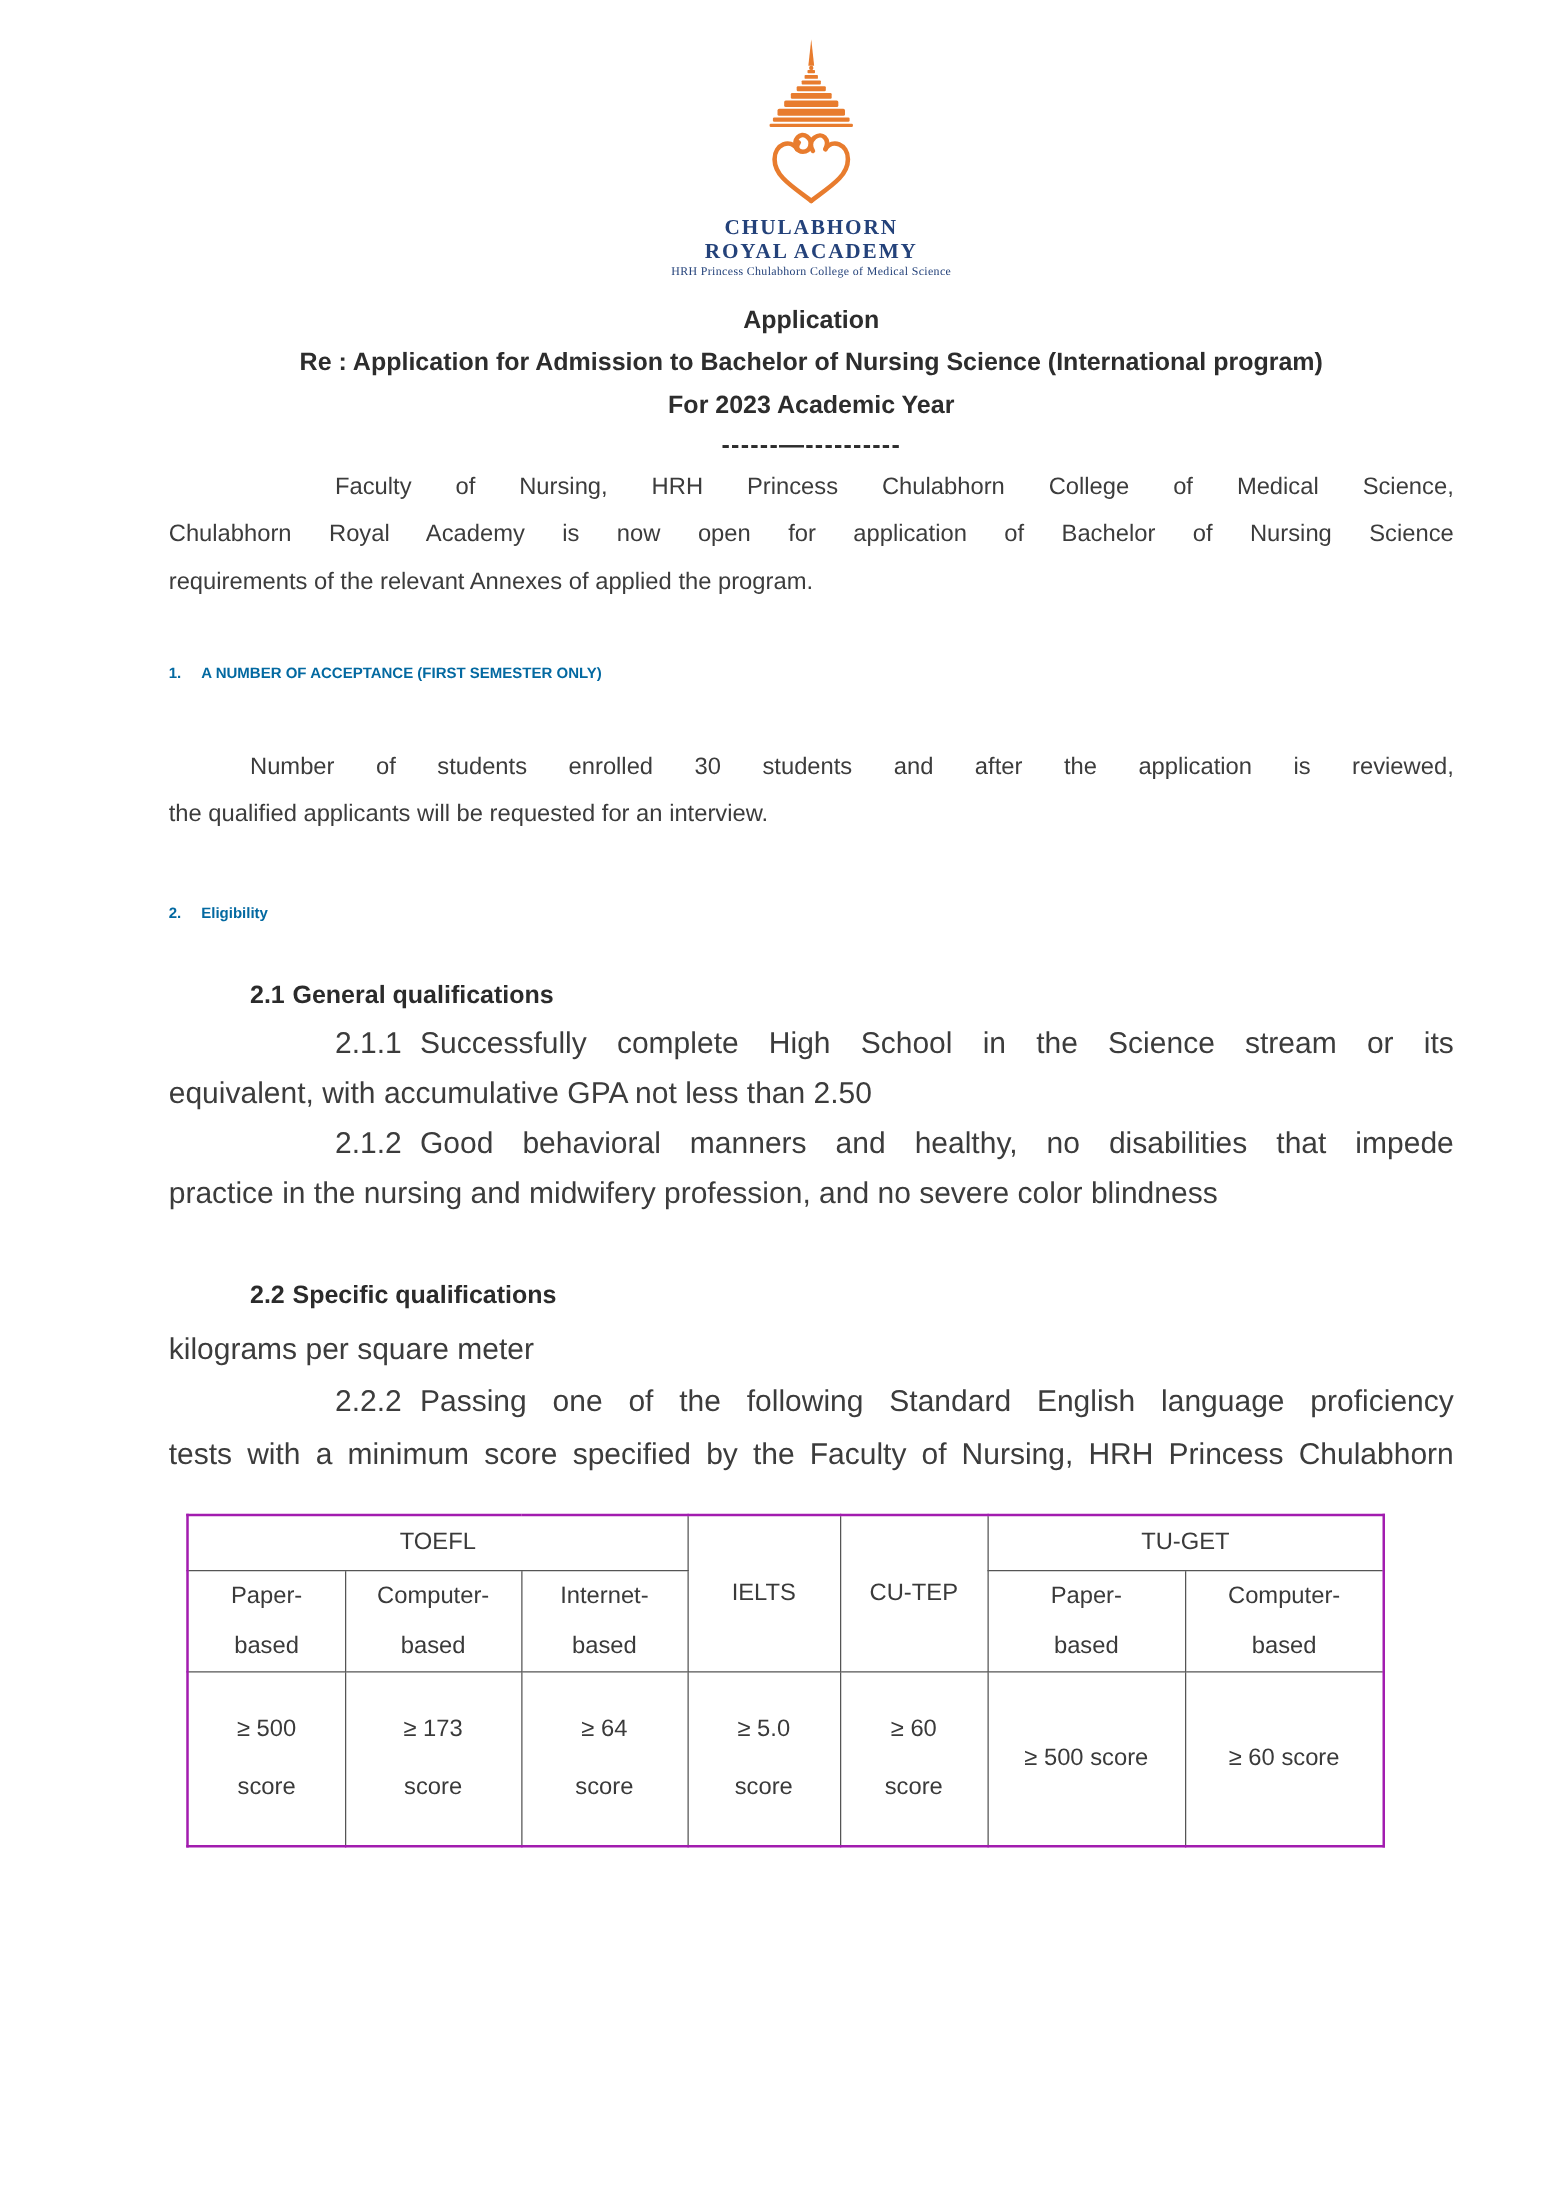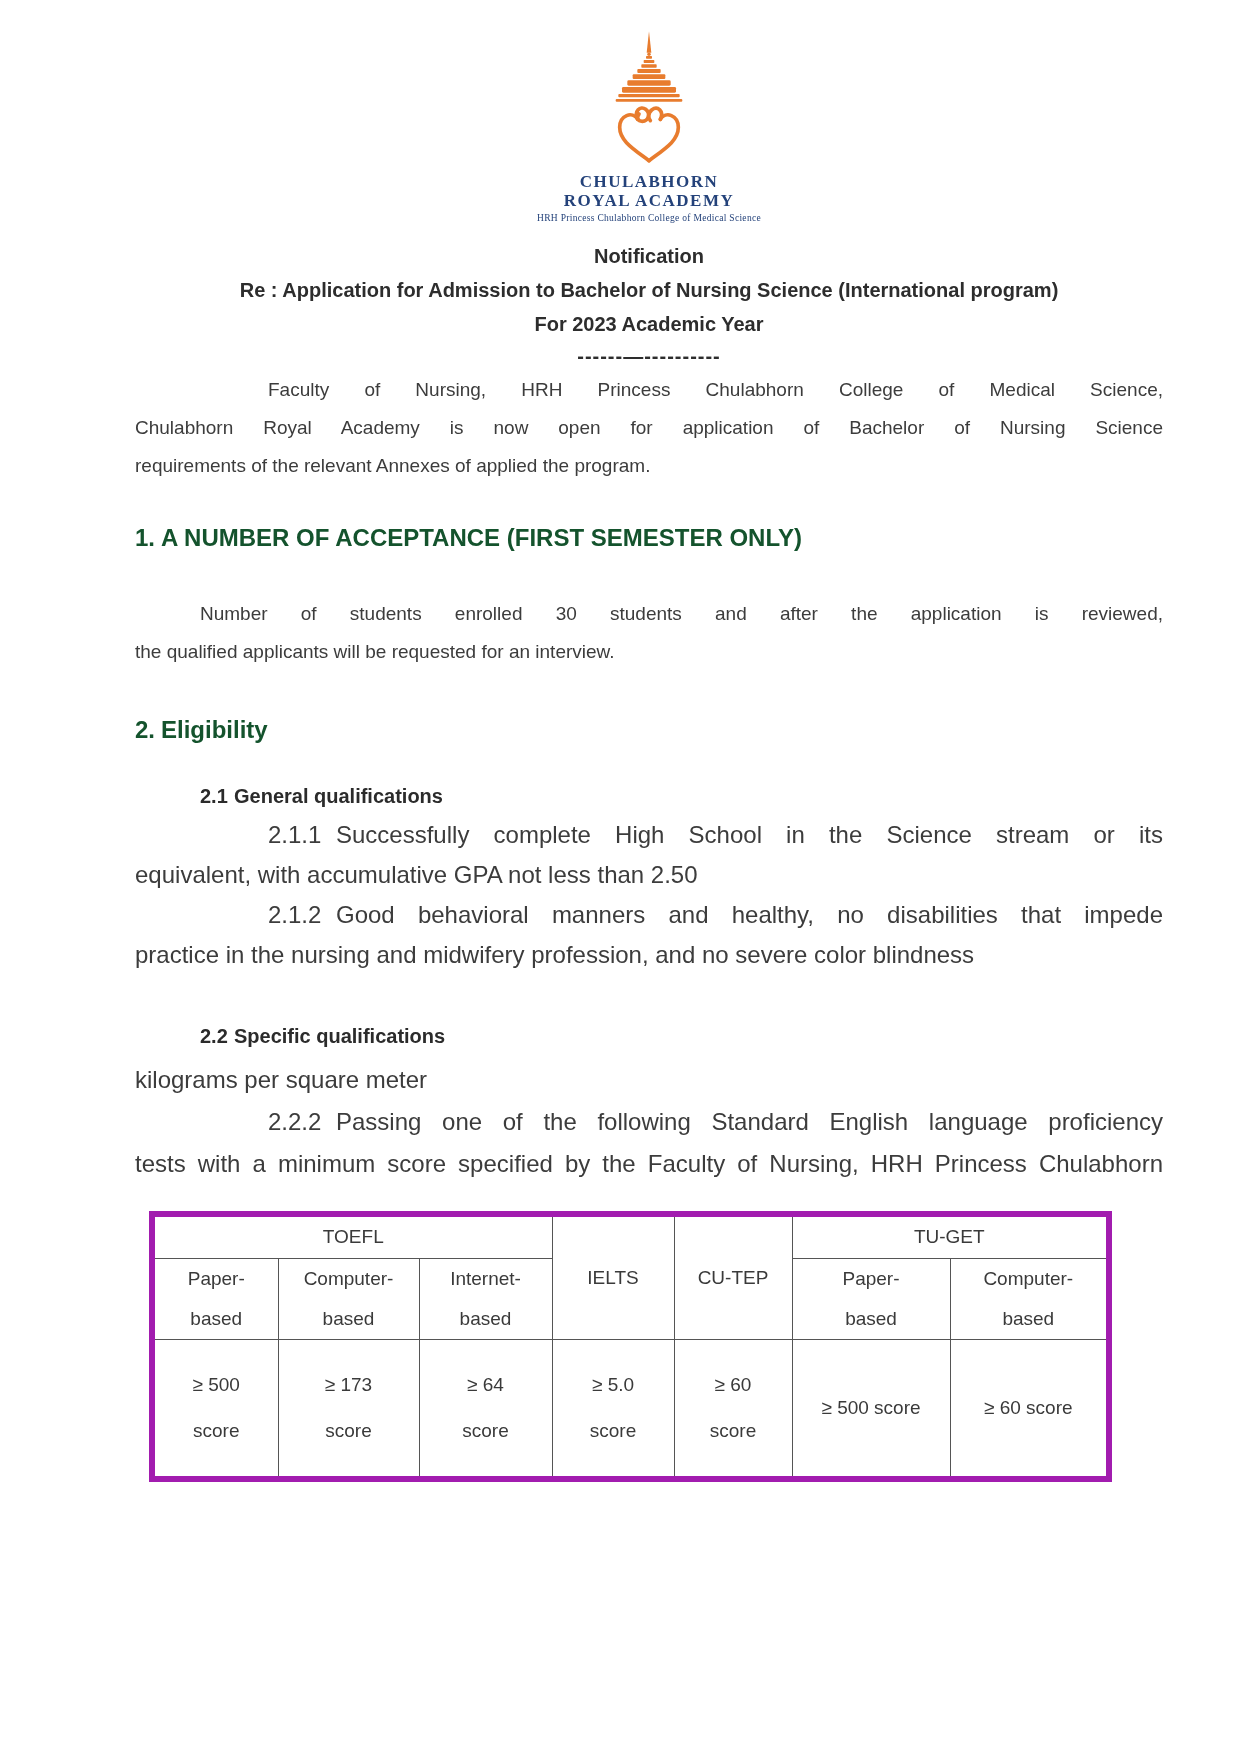--- a/index.html
+++ b/index.html
@@ -40,21 +40,21 @@
   .divider { line-height: 30px; letter-spacing: 1px; font-weight: bold; }
 
   
   .para { font-size: 19px; line-height: 38px; }
   .line { min-height: 38px; }
   .j { text-align: justify; text-align-last: justify; }
   .ind1 { text-indent: 133px; }
   .ind2 { text-indent: 65px; }
 
   .h1 {
-    font-size: 24px; font-weight: bold; color: #14532d;
+    font-size: 12px; font-weight: bold; color: #0369a1;
     margin-top: 38px; line-height: 30px;
   }
   .h1 .hnum { display: inline-block; width: 26px; }
   .h2 {
     font-size: 20px; font-weight: bold; color: #2b2b2b;
     margin-left: 65px; line-height: 30px;
   }
   .h2 .hnum2 { display: inline-block; width: 34px; }
   .mt-para { margin-top: 42px; }
   .mt-sec  { margin-top: 44px; }
@@ -65,21 +65,21 @@
   .items2 { line-height: 42px; margin-top: 8px; }
   .items2 .line { min-height: 42px; }
   .iline { text-indent: 133px; }
   .inum { display: inline-block; width: 68px; text-indent: 0; }
 
   
   .score-table {
     border-collapse: collapse; table-layout: fixed;
     width: 957px; margin-left: 14px; margin-top: 26px;
     font-size: 19px; color: #3a3a3a;
-    border: 6px solid #a21caf;
+    border: 2px solid #a21caf;
   }
   .score-table td {
     border: 1px solid #555555;
     text-align: center; vertical-align: middle;
     padding: 0 4px;
   }
   .r1 td { height: 44px; }
   .r2 td { height: 80px; line-height: 40px; }
   .r3 td { height: 140px; line-height: 46px; }
 </style>
@@ -111,21 +111,21 @@
       </g>
     </svg>
     <div class="org-name">
       <div>CHULABHORN</div>
       <div>ROYAL ACADEMY</div>
     </div>
     <div class="org-tagline">HRH Princess Chulabhorn College of Medical Science</div>
   </header>
 
   <div class="title-block">
-    <div>Notification</div>
+    <div>Application</div>
     <div>Re : Application for Admission to Bachelor of Nursing Science (International program)</div>
     <div>For 2023 Academic Year</div>
     <div class="divider">------—----------</div>
   </div>
 
   <div class="para">
     <div class="line j ind1">Faculty of Nursing, HRH Princess Chulabhorn College of Medical Science,</div>
     <div class="line j">Chulabhorn Royal Academy is now open for application of Bachelor of Nursing Science</div>
     <div class="line">requirements of the relevant Annexes of applied the program.</div>
   </div>

